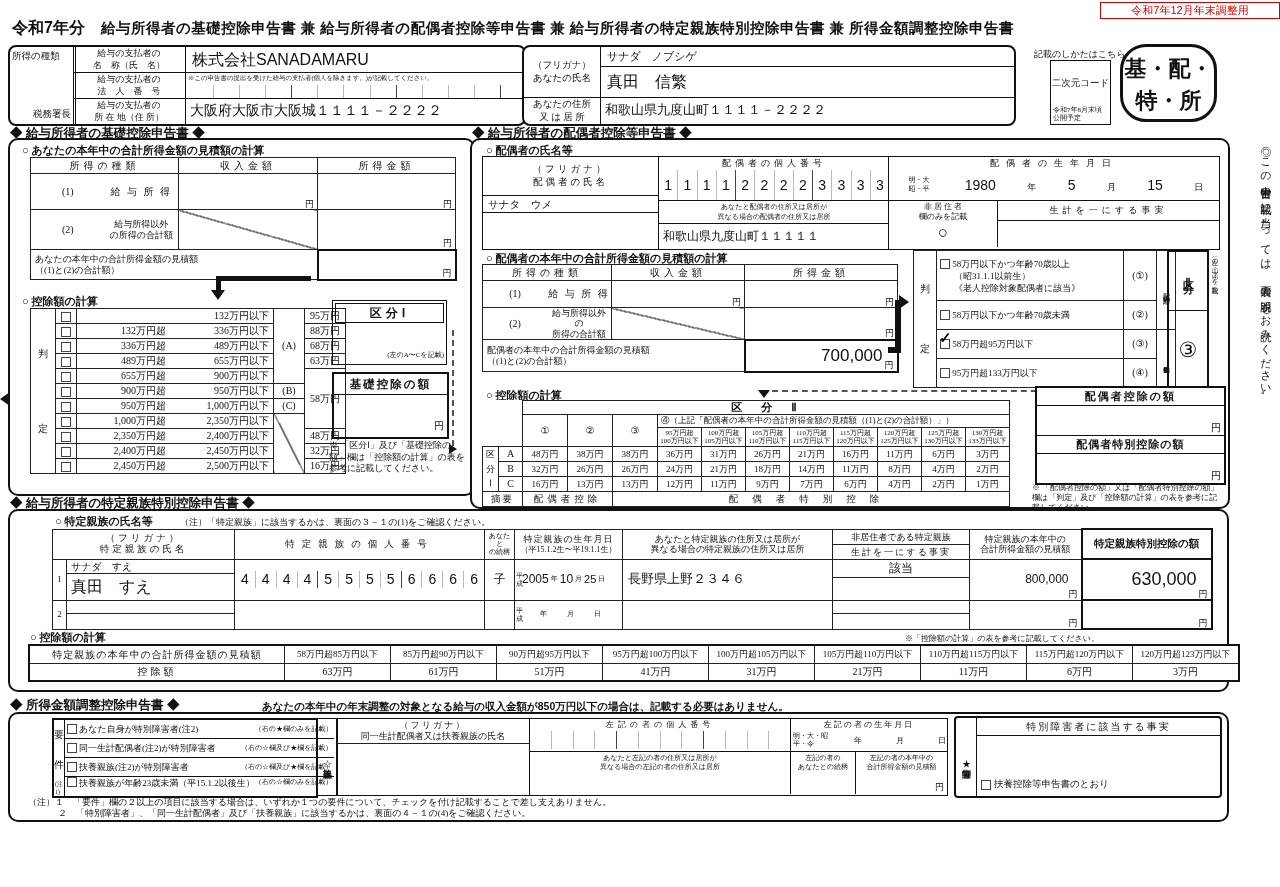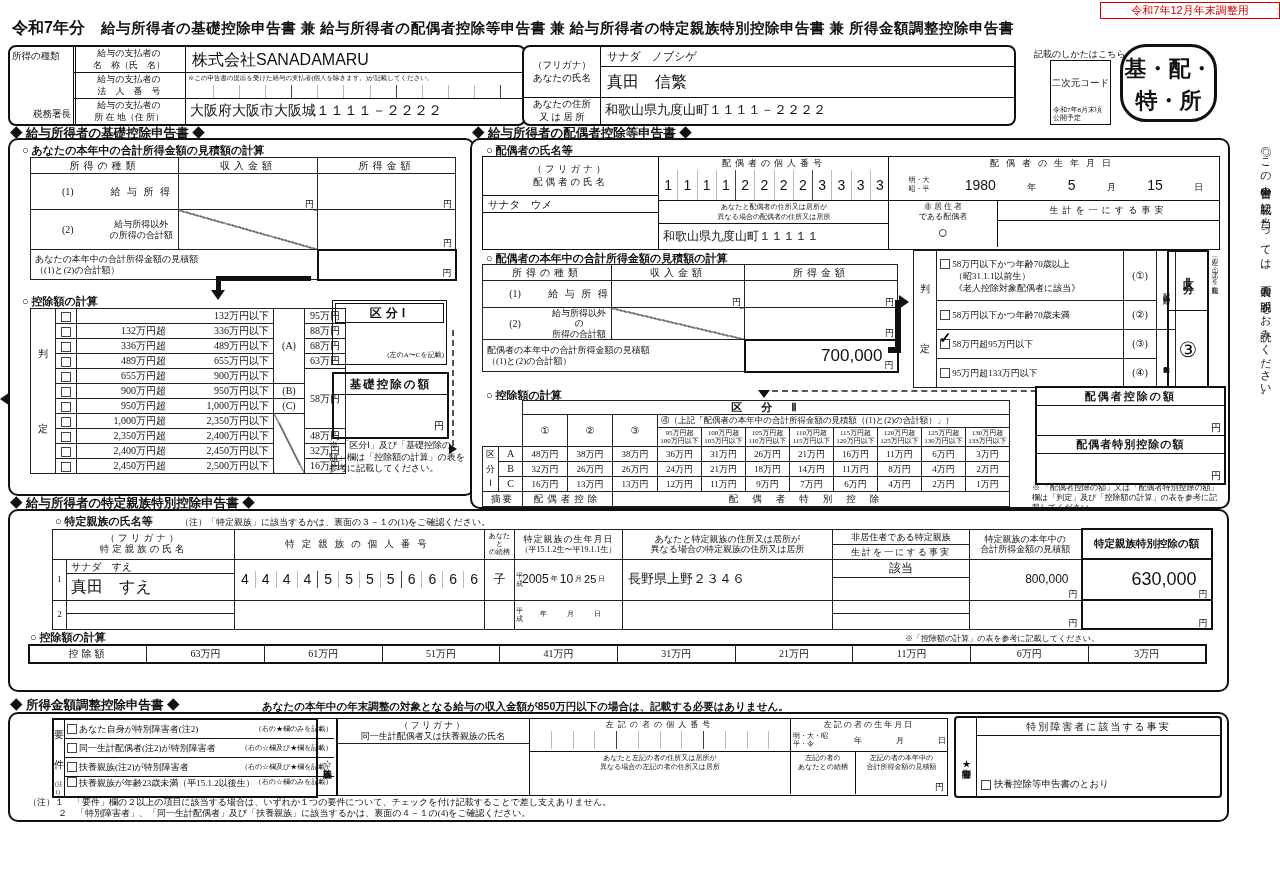--- a/index.html
+++ b/index.html
@@ -310,21 +310,21 @@
           <span class="t9" style="font-family:'Liberation Serif',serif">年</span>
         <span>5</span>
           <span class="t9" style="font-family:'Liberation Serif',serif">月</span>
         <span>15</span>
           <span class="t9" style="font-family:'Liberation Serif',serif">日</span>
       </div>
     </div>
     <div style="height:46px;display:flex">
       <div style="width:108px;border-right:1px solid #111">
         <div class="tiny" style="text-align:center;line-height:10px;padding-top:1px">
-          <span>非 居 住 者</span><br><span>である配偶者</span></div>
+          <span>非 居 住 者</span><br><span>欄のみを記載</span></div>
         <div style="text-align:center;font-size:17px;line-height:22px">○</div>
       </div>
       <div style="flex:1">
         <div class="t9 ls2" style="height:19px;border-bottom:1px solid #111;text-align:center;line-height:19px">生計を一にする事実</div>
         <div style="height:26px"></div>
       </div>
     </div>
   </div>
 </div>
 
@@ -649,20 +649,32 @@
         </td>
   </tr>
 </tbody>
   </table>
 
 <div class="abs b" style="left:30px;top:630px;font-size:11px">○ 控除額の計算</div>
 <div class="abs tiny" style="left:905px;top:633px">※「控除額の計算」の表を参考に記載してください。</div>
 
 <table class="abs" style="left:28px;top:644px;width:1179px;border:2px solid #111">
   <tbody>
+      <tr style="height:18px">
+    <td style="width:252px;font-size:10px;letter-spacing:1px">特定親族の本年中の合計所得金額の見積額</td>
+    <td class="t9" style="width:103px">58万円超85万円以下</td>
+    <td class="t9" style="width:103px">85万円超90万円以下</td>
+    <td class="t9" style="width:103px">90万円超95万円以下</td>
+    <td class="t9" style="width:103px">95万円超100万円以下</td>
+    <td class="t9" style="width:103px">100万円超105万円以下</td>
+    <td class="t9" style="width:103px">105万円超110万円以下</td>
+    <td class="t9" style="width:103px">110万円超115万円以下</td>
+    <td class="t9" style="width:103px">115万円超120万円以下</td>
+    <td class="t9" style="width:103px">120万円超123万円以下</td>
+  </tr>
   <tr style="height:18px">
     <td style="letter-spacing:3px">控除額</td>
     <td>63万円</td>
     <td>61万円</td>
     <td>51万円</td>
     <td>41万円</td>
     <td>31万円</td>
     <td>21万円</td>
     <td>11万円</td>
     <td>6万円</td>

